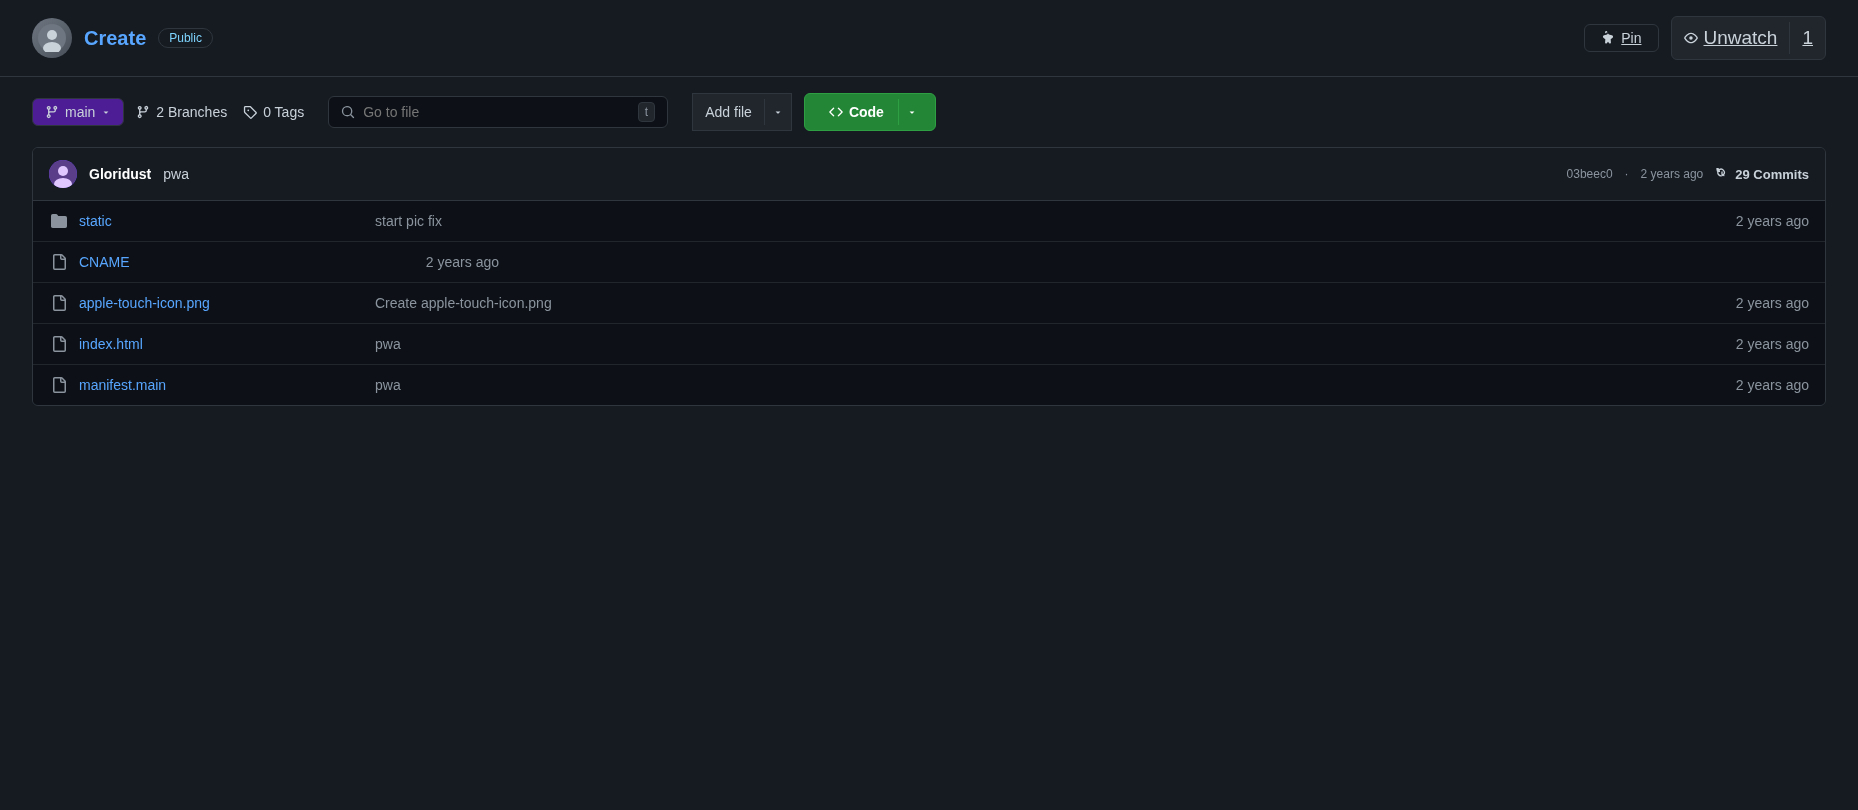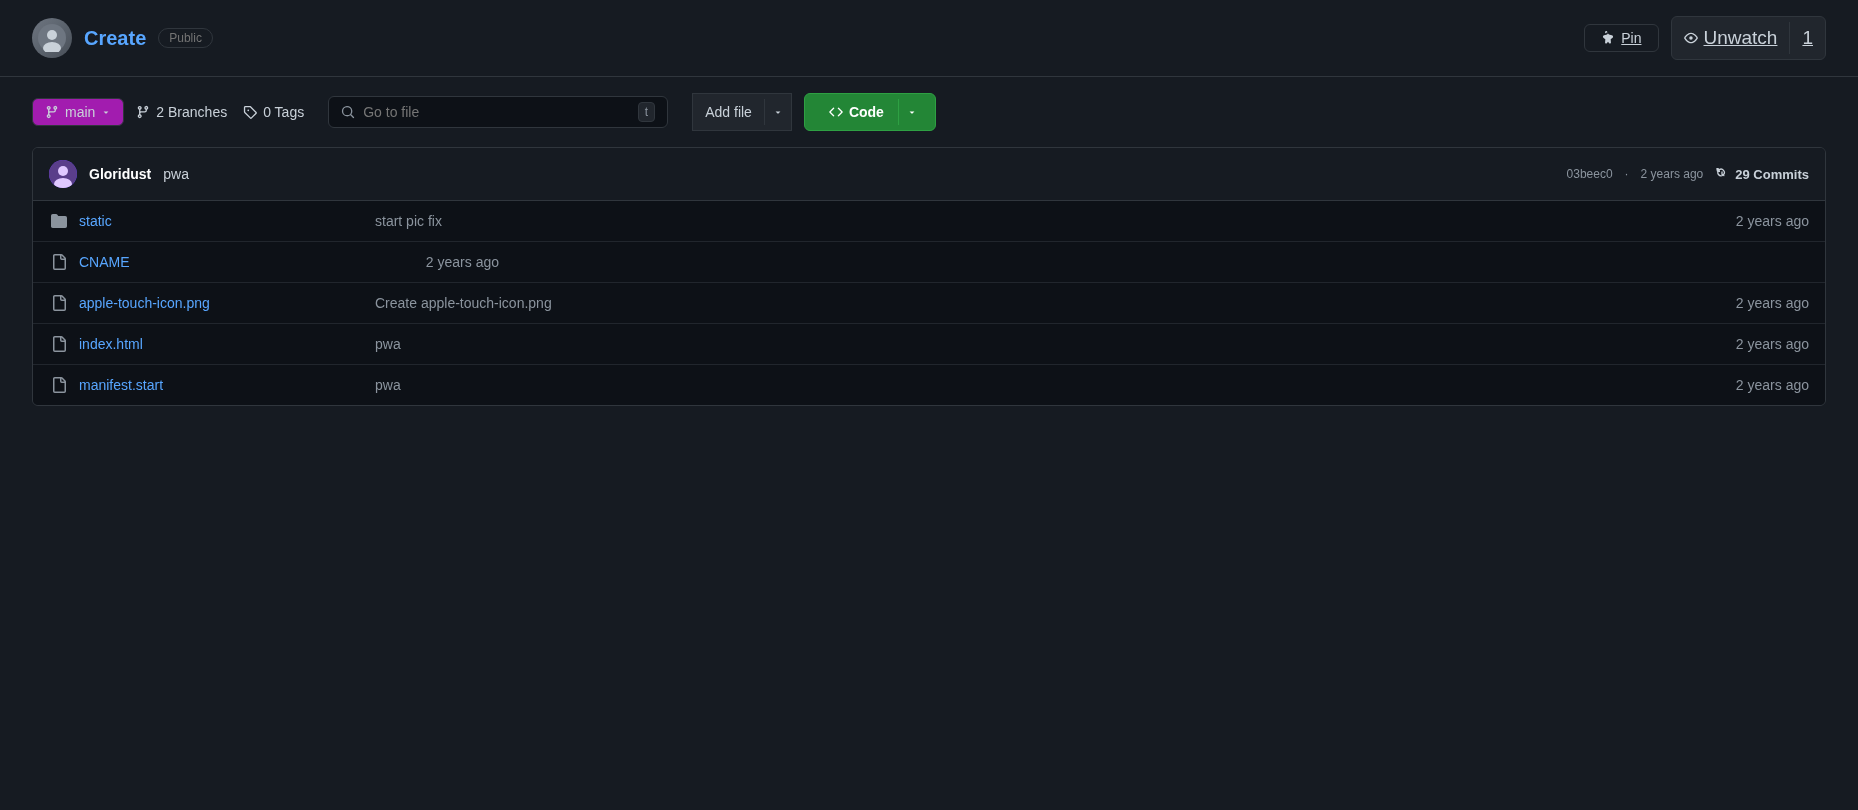--- a/index.html
+++ b/index.html
@@ -37,21 +37,21 @@
     .repo-name {
       font-size: 20px;
       font-weight: 600;
       color: #58a6ff;
     }
     .public-badge {
       border: 1px solid #30363d;
       border-radius: 20px;
       padding: 2px 10px;
       font-size: 12px;
-      color: #737373;
+      color: #7dd3fc;
       font-weight: 500;
     }
     .header-actions {
       display: flex;
       align-items: center;
       gap: 12px;
       text-decoration: underline;
     }
     .btn-pin {
       background: transparent;
@@ -88,21 +88,21 @@
     }
 
     
     .repo-toolbar {
       display: flex;
       align-items: center;
       padding: 16px 32px;
       gap: 12px;
     }
     .btn-branch {
-      background: #a21caf;
+      background: #4c1d95;
       border: 1px solid #30363d;
       color: #c9d1d9;
       border-radius: 6px;
       padding: 5px 12px;
       font-size: 14px;
       cursor: pointer;
       display: flex;
       align-items: center;
       gap: 6px;
     }
@@ -450,18 +450,18 @@
     <span class="file-name">index.html</span>
     <span class="file-commit-msg">pwa</span>
     <span class="file-timestamp">2 years ago</span>
   </div>
       <div class="file-row">
     <div class="file-icon">
           <svg width="16" height="16" viewBox="0 0 16 16" fill="#8b949e">
       <path d="M2 1.75C2 .784 2.784 0 3.75 0h6.586c.464 0 .909.184 1.237.513l2.914 2.914c.329.328.513.773.513 1.237v9.586A1.75 1.75 0 0 1 13.25 16h-9.5A1.75 1.75 0 0 1 2 14.25Zm1.75-.25a.25.25 0 0 0-.25.25v12.5c0 .138.112.25.25.25h9.5a.25.25 0 0 0 .25-.25V6h-2.75A1.75 1.75 0 0 1 9 4.25V1.5Zm6.75.062V4.25c0 .138.112.25.25.25h2.688Z"></path>
     </svg>
         </div>
-    <span class="file-name">manifest.start</span>
+    <span class="file-name">manifest.main</span>
     <span class="file-commit-msg">pwa</span>
     <span class="file-timestamp">2 years ago</span>
   </div>
     </div>
 </div>
 
 </body></html>

